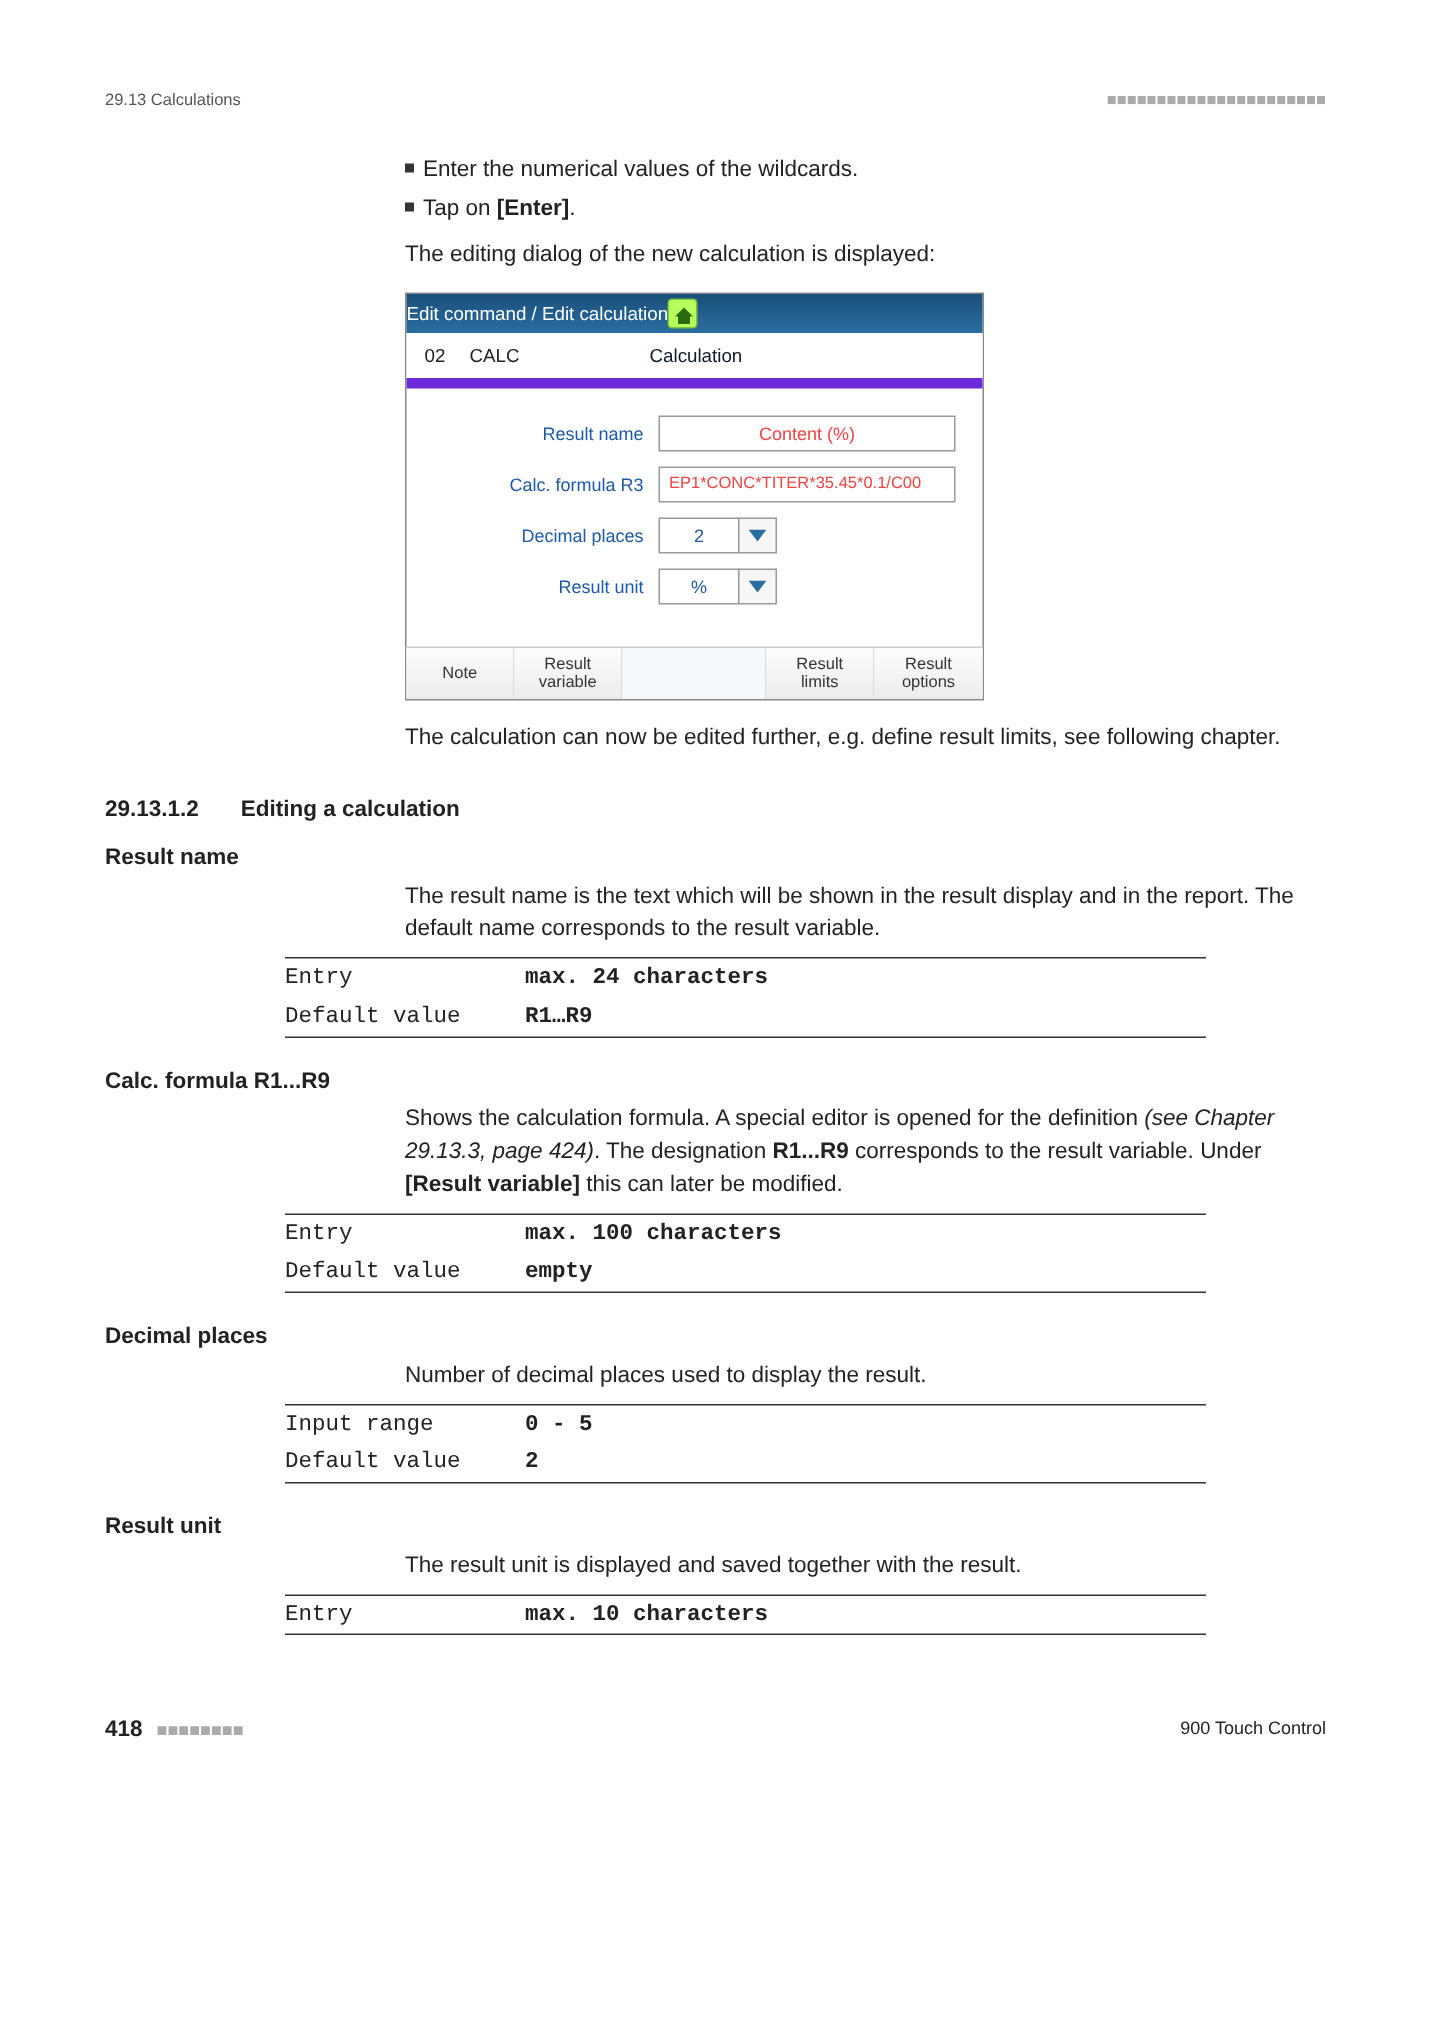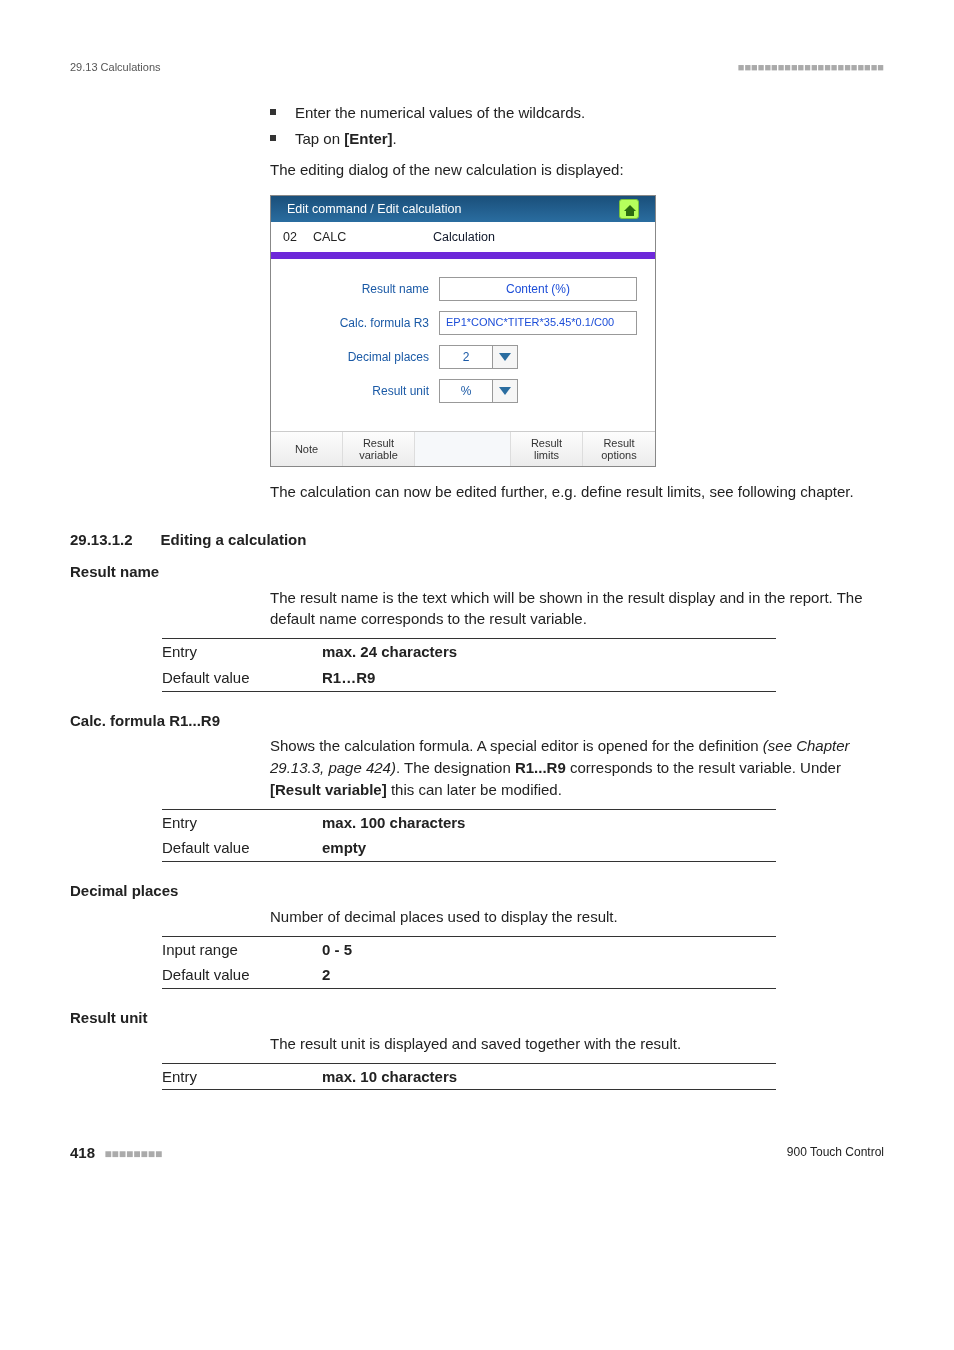--- a/index.html
+++ b/index.html
@@ -23,21 +23,21 @@
   }
   .top-dashes { letter-spacing: 0; color:#aaa; font-weight:bold;}
   .main-col {
     padding-left: 200px;
   }
   .bullets {
     margin-bottom: 10px;
   }
   .bullet-row {
     display: flex;
-    gap: 19px;
+    gap: 6px;
     margin-bottom: 4px;
   }
   .bullet-dot {
     width: 6px; height: 6px; background: #333; border-radius: 0;
     margin-top: 7px; flex-shrink: 0;
   }
   .bullet-text b { font-weight: bold; }
   .caption {
     margin: 8px 0 14px 0;
   }
@@ -46,23 +46,23 @@
     width: 386px;
     border: 1px solid #888;
     background: #fff;
     font-family: Arial, sans-serif;
     font-size: 12.5px;
     margin-bottom: 14px;
   }
   .dialog-titlebar {
     background: linear-gradient(#1a4f7a, #2a6da0);
     color: #fff;
-    padding: 4px 16px;
+    padding: 4px 0;
     display: flex;
-    justify-content: space-between;
+    justify-content: flex-start;
     align-items: center;
     height: 26px;
   }
   .dialog-home {
     width: 20px; height: 20px; background:#b6ff5c; border:1px solid #7ac23b;
     border-radius:3px; position:relative;
   }
   .dialog-home::after {
     content:""; position:absolute; left:4px; top:5px;
     border-left:6px solid transparent; border-right:6px solid transparent;
@@ -99,21 +99,21 @@
   .dlg-field {
     flex:1;
     display:flex;
     align-items:center;
   }
   .dlg-text-input {
     border:1px solid #999;
     background:#fff;
     height:24px;
     padding:3px 6px;
-    color:#1d4ed8;
+    color:#ef4444;
     font-size:12px;
   }
   .w-wide { width:198px; }
   .w-narrow { width:54px; text-align:center; color:#1b5aa6;}
   .dlg-dd {
     width:26px; height:24px; border:1px solid #999; background:#f6f6f6;
     display:flex; align-items:center; justify-content:center; margin-left:-1px;
   }
   .dlg-dd svg { display:block; }
   .dialog-footer {
@@ -154,23 +154,24 @@
     font-weight: bold;
     font-size: 15px;
     margin-bottom: 4px;
   }
   .param-desc {
     padding-left: 200px;
     margin-bottom: 8px;
   }
   .param-desc i { font-style: italic; }
   .param-table {
-    margin-left: 92px;
+    margin-left: 120px;
     border-collapse: collapse;
     width: calc(100% - 200px);
+    font-family: Liberation Mono, monospace;
   }
   .param-table td {
     padding: 2px 0;
     vertical-align: top;
   }
   .param-table tr:first-child td { border-top: 1px solid #333; }
   .param-table tr:last-child td { border-bottom: 1px solid #333; }
   .param-table .lbl { width: 160px; }
   .param-table .val { font-weight: bold; }
 

